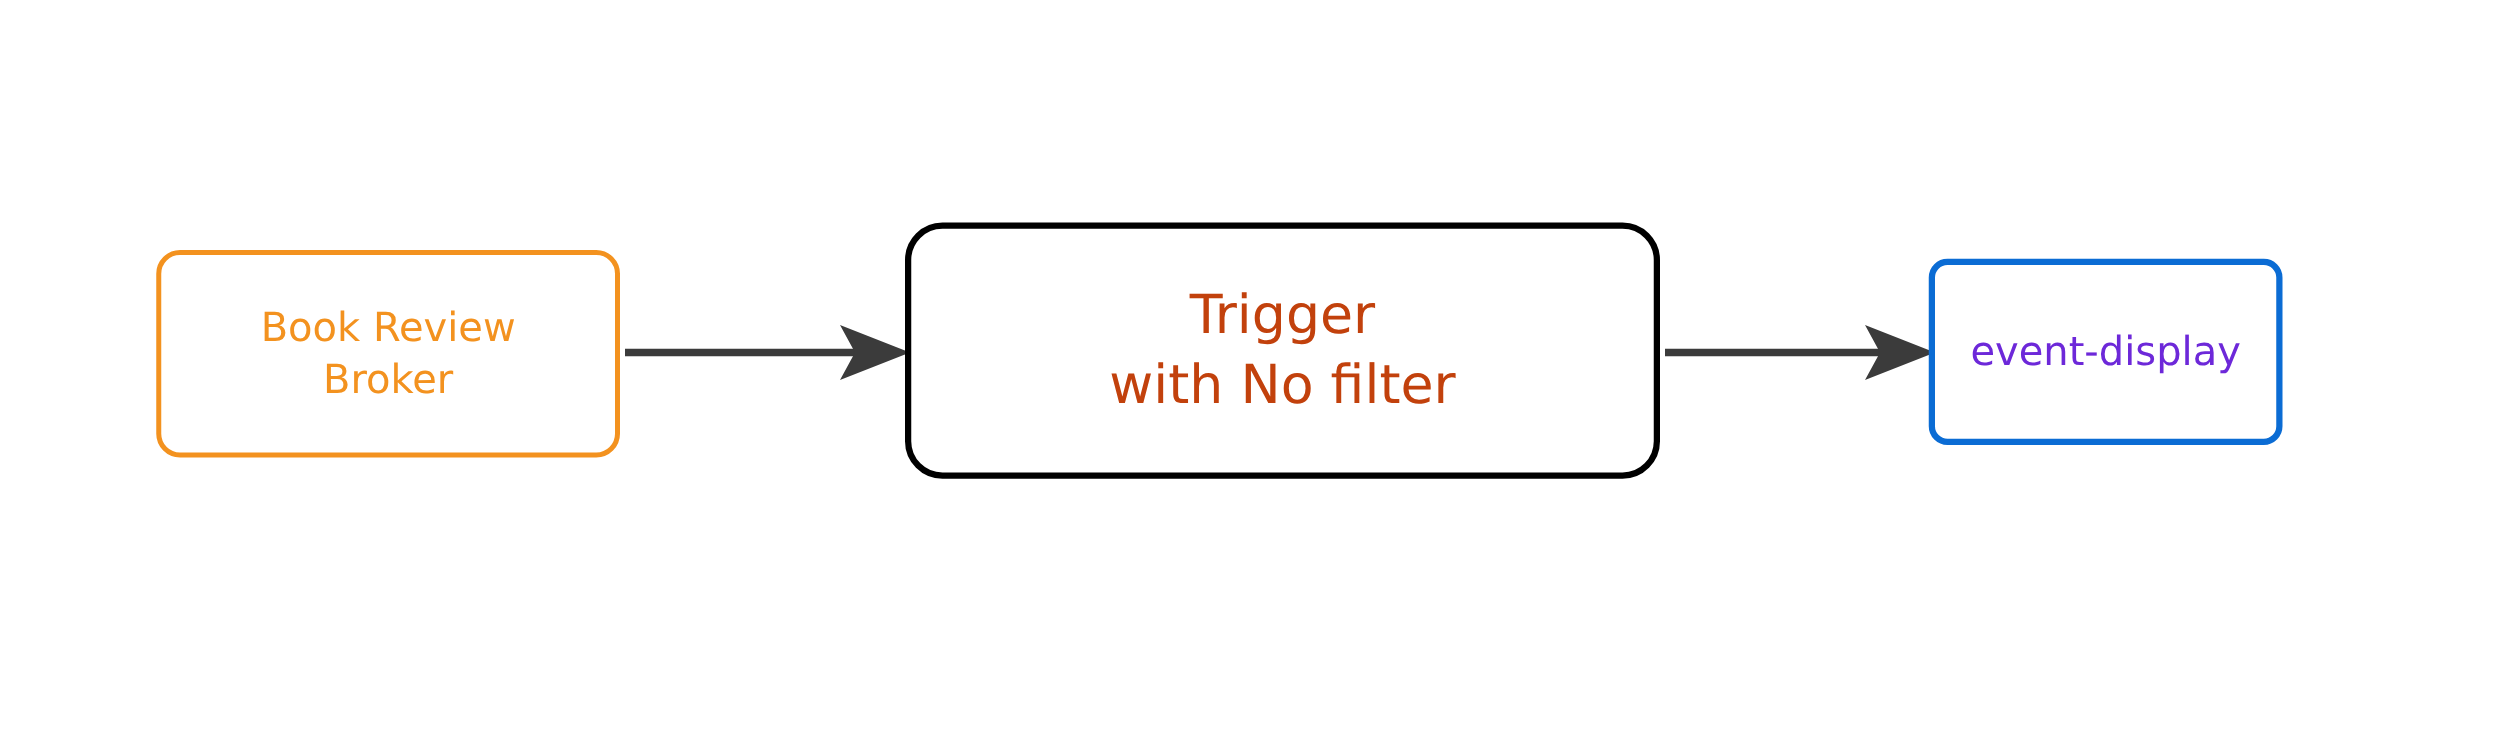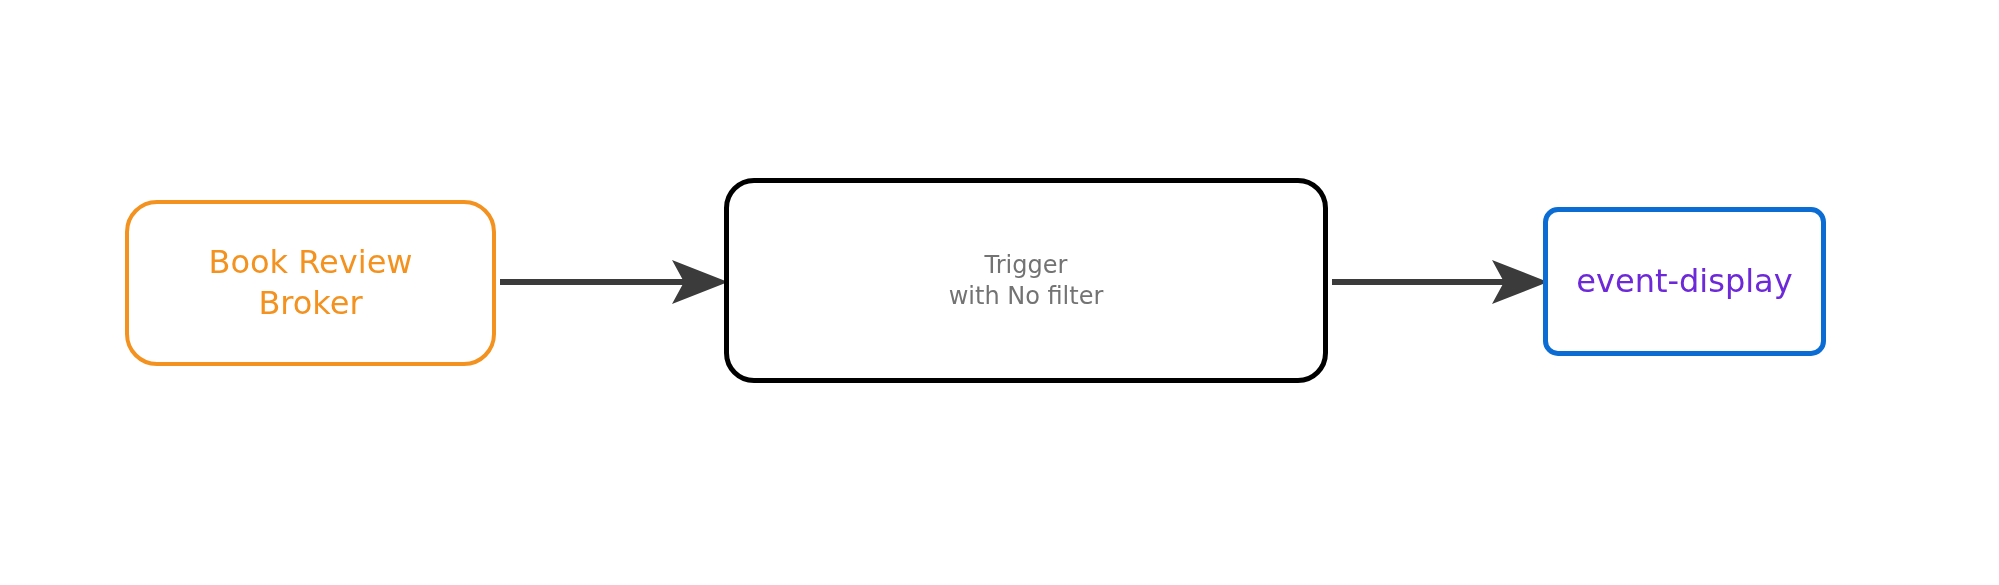--- a/index.html
+++ b/index.html
@@ -34,35 +34,35 @@
     white-space: pre-line;
   }
 
   
   #node-broker {
     left: 125px;
     top: 200px;
     width: 371px;
     height: 166px;
     border: 4px solid #f3921f;
-    border-radius: 32px;
+    border-radius: 19px;
     color: #f3921f;
     font-size: 32px;
   }
 
   
   #node-trigger {
     left: 724px;
     top: 178px;
     width: 604px;
     height: 205px;
     border: 5px solid #000000;
     border-radius: 30px;
-    color: #737373;
-    font-size: 24px;
+    color: #c2410c;
+    font-size: 43px;
   }
 
   
   #node-sink {
     left: 1543px;
     top: 207px;
     width: 283px;
     height: 149px;
     border: 5px solid #0b6cd4;
     border-radius: 15px;

